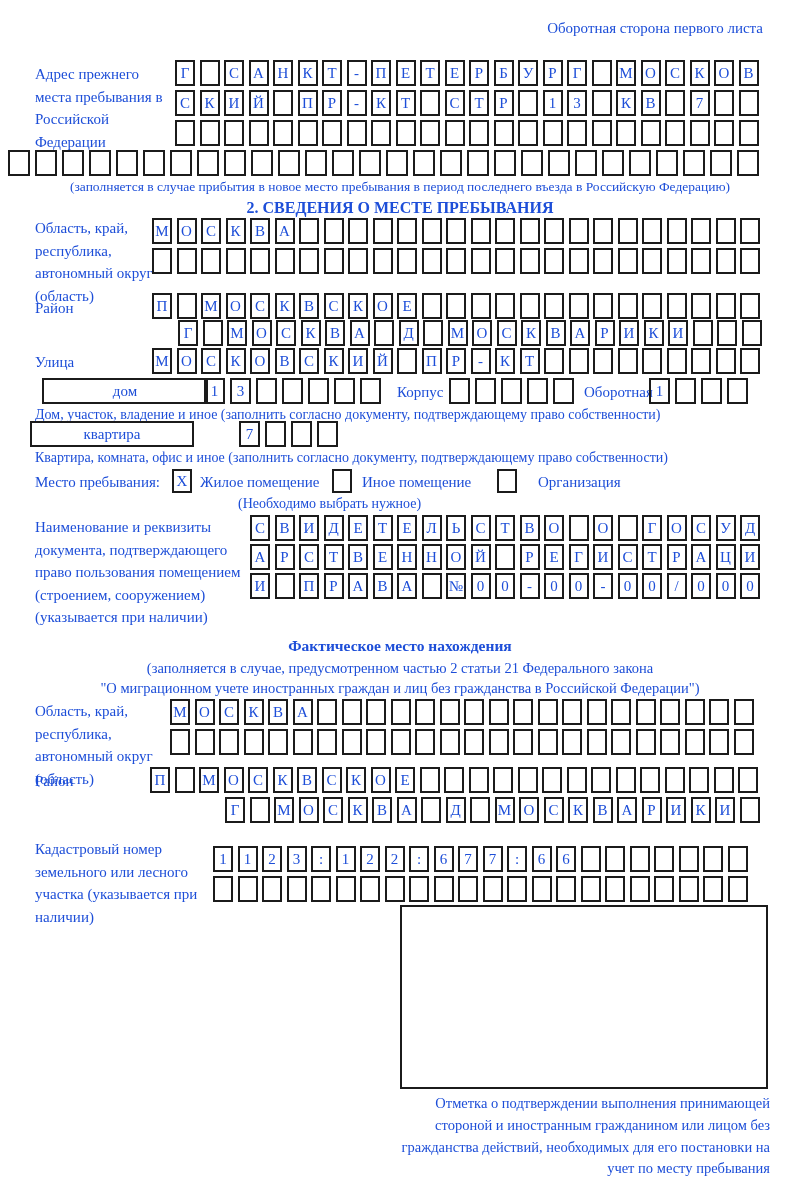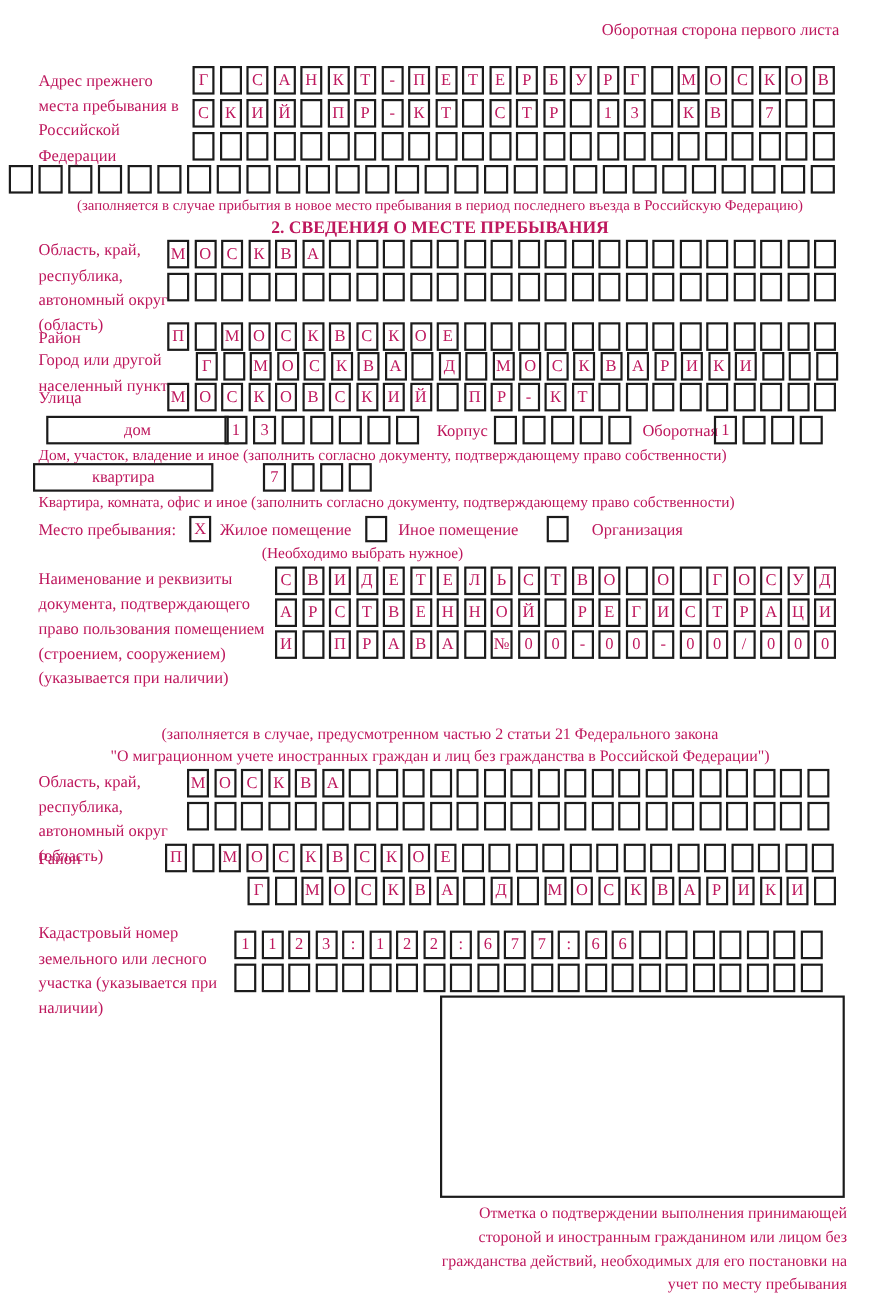--- a/index.html
+++ b/index.html
@@ -1,17 +1,17 @@
 <!DOCTYPE html>
 <html><head>
 <meta charset="utf-8">
 <style>
   html,body{margin:0;padding:0;background:#fff;}
   .page{position:relative;width:800px;height:1180px;background:#fff;
-        font-family:"Liberation Serif","DejaVu Serif",serif;color:#be185d;overflow:hidden;}
+        font-family:"Liberation Serif","DejaVu Serif",serif;color:#1d4ed8;overflow:hidden;}
   .label{position:absolute;font-size:15px;line-height:1.5;}
   .caption{position:absolute;font-size:14px;}
   .center{position:absolute;left:0;width:800px;text-align:center;}
   .title{position:absolute;left:0;width:800px;text-align:center;font-weight:bold;}
   .boxrow{position:absolute;white-space:nowrap;}
   .box{display:inline-block;box-sizing:border-box;width:20px;height:26px;margin-right:4.5px;
        border:2px solid #1b1b1b;font-size:15px;text-align:center;line-height:22px;vertical-align:top;}
   .boxrow.wide .box{width:22px;margin-right:5px;}
   .boxrow.p26 .box{width:21px;margin-right:5px;}
   .widebox{position:absolute;box-sizing:border-box;height:26px;border:2px solid #1b1b1b;
@@ -37,21 +37,20 @@
 
   <div class="title" style="top:199px;font-size:16px">2. СВЕДЕНИЯ О МЕСТЕ ПРЕБЫВАНИЯ</div>
 
   <div class="label" style="left:35px;top:217px;width:125px">Область, край, республика, автономный округ (область)</div>
   <div class="boxrow" style="left:152px;top:218px"><span class="box">М</span><span class="box">О</span><span class="box">С</span><span class="box">К</span><span class="box">В</span><span class="box">А</span><span class="box"></span><span class="box"></span><span class="box"></span><span class="box"></span><span class="box"></span><span class="box"></span><span class="box"></span><span class="box"></span><span class="box"></span><span class="box"></span><span class="box"></span><span class="box"></span><span class="box"></span><span class="box"></span><span class="box"></span><span class="box"></span><span class="box"></span><span class="box"></span><span class="box"></span></div>
   <div class="boxrow" style="left:152px;top:248px"><span class="box"></span><span class="box"></span><span class="box"></span><span class="box"></span><span class="box"></span><span class="box"></span><span class="box"></span><span class="box"></span><span class="box"></span><span class="box"></span><span class="box"></span><span class="box"></span><span class="box"></span><span class="box"></span><span class="box"></span><span class="box"></span><span class="box"></span><span class="box"></span><span class="box"></span><span class="box"></span><span class="box"></span><span class="box"></span><span class="box"></span><span class="box"></span><span class="box"></span></div>
 
   <div class="label" style="left:35px;top:297px">Район</div>
   <div class="boxrow" style="left:152px;top:293px"><span class="box">П</span><span class="box"></span><span class="box">М</span><span class="box">О</span><span class="box">С</span><span class="box">К</span><span class="box">В</span><span class="box">С</span><span class="box">К</span><span class="box">О</span><span class="box">Е</span><span class="box"></span><span class="box"></span><span class="box"></span><span class="box"></span><span class="box"></span><span class="box"></span><span class="box"></span><span class="box"></span><span class="box"></span><span class="box"></span><span class="box"></span><span class="box"></span><span class="box"></span><span class="box"></span></div>
 
-  <div class="label" style="left:35px;top:317px;width:148px">Город или другой населенный пункт</div>
   <div class="boxrow" style="left:178px;top:320px"><span class="box">Г</span><span class="box"></span><span class="box">М</span><span class="box">О</span><span class="box">С</span><span class="box">К</span><span class="box">В</span><span class="box">А</span><span class="box"></span><span class="box">Д</span><span class="box"></span><span class="box">М</span><span class="box">О</span><span class="box">С</span><span class="box">К</span><span class="box">В</span><span class="box">А</span><span class="box">Р</span><span class="box">И</span><span class="box">К</span><span class="box">И</span><span class="box"></span><span class="box"></span><span class="box"></span></div>
 
   <div class="label" style="left:35px;top:351px">Улица</div>
   <div class="boxrow" style="left:152px;top:348px"><span class="box">М</span><span class="box">О</span><span class="box">С</span><span class="box">К</span><span class="box">О</span><span class="box">В</span><span class="box">С</span><span class="box">К</span><span class="box">И</span><span class="box">Й</span><span class="box"></span><span class="box">П</span><span class="box">Р</span><span class="box">-</span><span class="box">К</span><span class="box">Т</span><span class="box"></span><span class="box"></span><span class="box"></span><span class="box"></span><span class="box"></span><span class="box"></span><span class="box"></span><span class="box"></span><span class="box"></span></div>
 
   <div class="widebox" style="left:42px;top:378px;width:166px">дом</div>
   <div class="boxrow p26" style="left:204px;top:378px"><span class="box">1</span><span class="box">3</span><span class="box"></span><span class="box"></span><span class="box"></span><span class="box"></span><span class="box"></span></div>
   <div class="label" style="left:397px;top:381px">Корпус</div>
   <div class="boxrow p26" style="left:449px;top:378px"><span class="box"></span><span class="box"></span><span class="box"></span><span class="box"></span><span class="box"></span></div>
   <div class="label" style="left:584px;top:381px">Оборотная</div>
@@ -69,20 +68,21 @@
   <div class="label" style="left:362px;top:471px">Иное помещение</div>
   <span class="checkbox" style="left:497px;top:469px"></span>
   <div class="label" style="left:538px;top:471px">Организация</div>
   <div class="caption" style="left:238px;top:496px">(Необходимо выбрать нужное)</div>
 
   <div class="label" style="left:35px;top:516px;width:212px">Наименование и реквизиты документа, подтверждающего право пользования помещением (строением, сооружением) (указывается при наличии)</div>
   <div class="boxrow" style="left:250px;top:515px"><span class="box">С</span><span class="box">В</span><span class="box">И</span><span class="box">Д</span><span class="box">Е</span><span class="box">Т</span><span class="box">Е</span><span class="box">Л</span><span class="box">Ь</span><span class="box">С</span><span class="box">Т</span><span class="box">В</span><span class="box">О</span><span class="box"></span><span class="box">О</span><span class="box"></span><span class="box">Г</span><span class="box">О</span><span class="box">С</span><span class="box">У</span><span class="box">Д</span></div>
   <div class="boxrow" style="left:250px;top:544px"><span class="box">А</span><span class="box">Р</span><span class="box">С</span><span class="box">Т</span><span class="box">В</span><span class="box">Е</span><span class="box">Н</span><span class="box">Н</span><span class="box">О</span><span class="box">Й</span><span class="box"></span><span class="box">Р</span><span class="box">Е</span><span class="box">Г</span><span class="box">И</span><span class="box">С</span><span class="box">Т</span><span class="box">Р</span><span class="box">А</span><span class="box">Ц</span><span class="box">И</span></div>
   <div class="boxrow" style="left:250px;top:573px"><span class="box">И</span><span class="box"></span><span class="box">П</span><span class="box">Р</span><span class="box">А</span><span class="box">В</span><span class="box">А</span><span class="box"></span><span class="box">№</span><span class="box">0</span><span class="box">0</span><span class="box">-</span><span class="box">0</span><span class="box">0</span><span class="box">-</span><span class="box">0</span><span class="box">0</span><span class="box">/</span><span class="box">0</span><span class="box">0</span><span class="box">0</span></div>
 
+  <div class="title" style="top:637px;font-size:15.5px">Фактическое место нахождения</div>
   <div class="center" style="top:660px;font-size:14.5px">(заполняется в случае, предусмотренном частью 2 статьи 21 Федерального закона</div>
   <div class="center" style="top:680px;font-size:14.5px">"О миграционном учете иностранных граждан и лиц без гражданства в Российской Федерации")</div>
 
   <div class="label" style="left:35px;top:700px;width:155px">Область, край, республика, автономный округ (область)</div>
   <div class="boxrow" style="left:170px;top:699px"><span class="box">М</span><span class="box">О</span><span class="box">С</span><span class="box">К</span><span class="box">В</span><span class="box">А</span><span class="box"></span><span class="box"></span><span class="box"></span><span class="box"></span><span class="box"></span><span class="box"></span><span class="box"></span><span class="box"></span><span class="box"></span><span class="box"></span><span class="box"></span><span class="box"></span><span class="box"></span><span class="box"></span><span class="box"></span><span class="box"></span><span class="box"></span><span class="box"></span></div>
   <div class="boxrow" style="left:170px;top:729px"><span class="box"></span><span class="box"></span><span class="box"></span><span class="box"></span><span class="box"></span><span class="box"></span><span class="box"></span><span class="box"></span><span class="box"></span><span class="box"></span><span class="box"></span><span class="box"></span><span class="box"></span><span class="box"></span><span class="box"></span><span class="box"></span><span class="box"></span><span class="box"></span><span class="box"></span><span class="box"></span><span class="box"></span><span class="box"></span><span class="box"></span><span class="box"></span></div>
 
   <div class="label" style="left:35px;top:770px">Район</div>
   <div class="boxrow" style="left:150px;top:767px"><span class="box">П</span><span class="box"></span><span class="box">М</span><span class="box">О</span><span class="box">С</span><span class="box">К</span><span class="box">В</span><span class="box">С</span><span class="box">К</span><span class="box">О</span><span class="box">Е</span><span class="box"></span><span class="box"></span><span class="box"></span><span class="box"></span><span class="box"></span><span class="box"></span><span class="box"></span><span class="box"></span><span class="box"></span><span class="box"></span><span class="box"></span><span class="box"></span><span class="box"></span><span class="box"></span></div>
 

